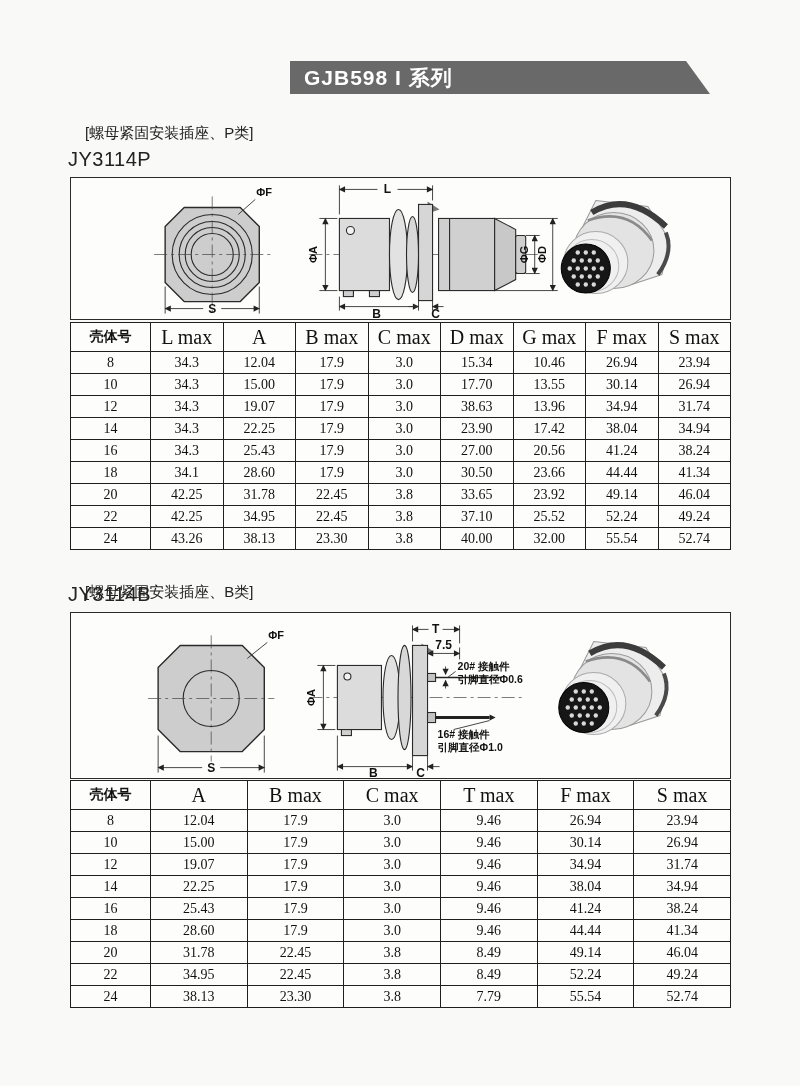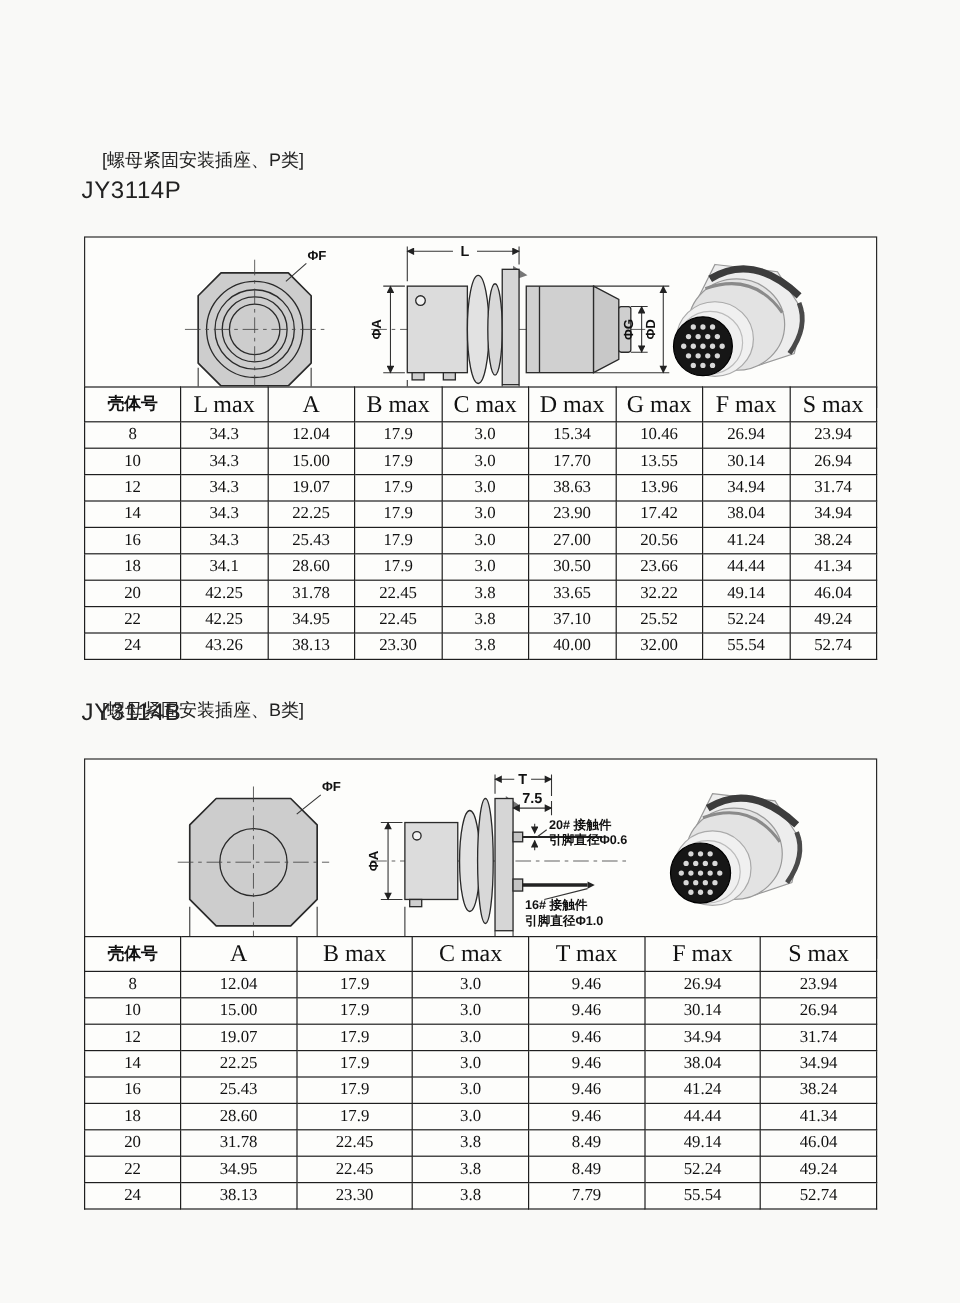--- a/index.html
+++ b/index.html
@@ -14,21 +14,21 @@
           padding-left:14px;box-sizing:border-box;letter-spacing:1px;}
 
   
   .sec-label{position:absolute;left:85px;font-size:15px;color:#222;}
   .model{position:absolute;left:68px;font-size:20px;color:#222;letter-spacing:.5px;}
   .pos-p-label{top:124px;} .pos-p-model{top:148px;}
   .pos-b-label{top:559px;margin-top:24px;} .pos-b-model{top:583px;}
 
   
   .diagram-box{position:absolute;left:70px;width:661px;border:1.5px solid #2a2a2a;
-               background:#fdfdfb;box-sizing:border-box;margin-top:20px;}
+               background:#fdfdfb;box-sizing:border-box;}
   .pos-p-box{top:177px;height:143px;}
   .pos-b-box{top:612px;height:167px;}
   .diagram-box svg{display:block;width:100%;height:100%;}
 
   
   .spec-table{position:absolute;left:70px;width:661px;border-collapse:collapse;table-layout:fixed;
               font-family:"Liberation Serif",serif;text-align:center;color:#111;background:#fdfdfb;padding-left:24px;}
   .spec-table th,.spec-table td{border:1.5px solid #1f1f1f;padding:0;overflow:hidden;}
   .spec-table th{height:28px;font-weight:normal;font-size:20px;}
   .spec-table th:first-child{font-weight:bold;font-size:14px;}
@@ -44,20 +44,23 @@
   .cl{stroke:#444;stroke-width:.7;fill:none;stroke-dasharray:13 4 3 4;}
   .dimt{font:bold 12px "Liberation Sans",sans-serif;fill:#111;}
   .phit{font:bold 11px "Liberation Sans",sans-serif;fill:#111;}
   .annot{font:bold 10.5px "Liberation Sans",sans-serif;fill:#111;}
 </style>
 </head>
 <body>
 
 <div class="page">
 
+  <div class="banner">
+    <span>GJB598 I 系列</span>
+  </div>
 
   <div class="sec-label pos-p-label">[螺母紧固安装插座、P类]</div>
   <div class="model pos-p-model">JY3114P</div>
 
   <div class="diagram-box pos-p-box">
     <svg viewBox="0 0 658 140">
       <defs>
         <marker id="ah" viewBox="0 0 10 10" refX="9" refY="5" markerWidth="9" markerHeight="7" orient="auto-start-reverse">
           <path d="M0,0 L10,5 L0,10 z" fill="#222"></path>
         </marker>
@@ -252,21 +255,21 @@
           <td>44.44</td>
           <td>41.34</td>
         </tr>
         <tr>
           <td>20</td>
           <td>42.25</td>
           <td>31.78</td>
           <td>22.45</td>
           <td>3.8</td>
           <td>33.65</td>
-          <td>32.22</td>
+          <td>23.92</td>
           <td>49.14</td>
           <td>46.04</td>
         </tr>
         <tr>
           <td>22</td>
           <td>42.25</td>
           <td>34.95</td>
           <td>22.45</td>
           <td>3.8</td>
           <td>37.10</td>

